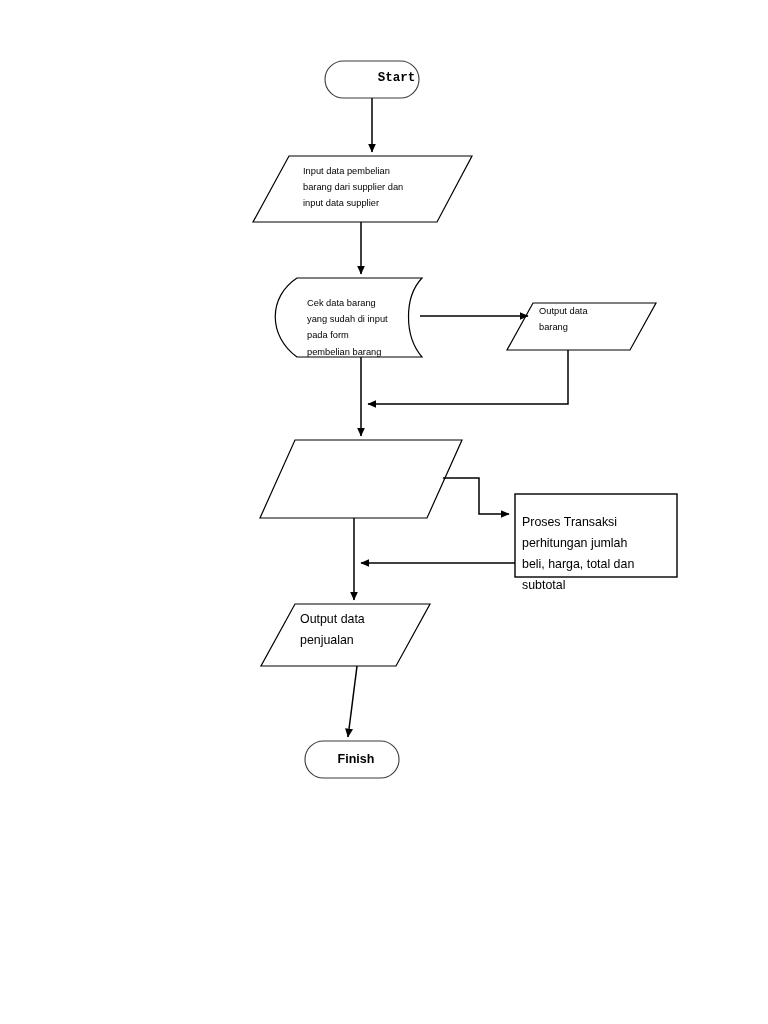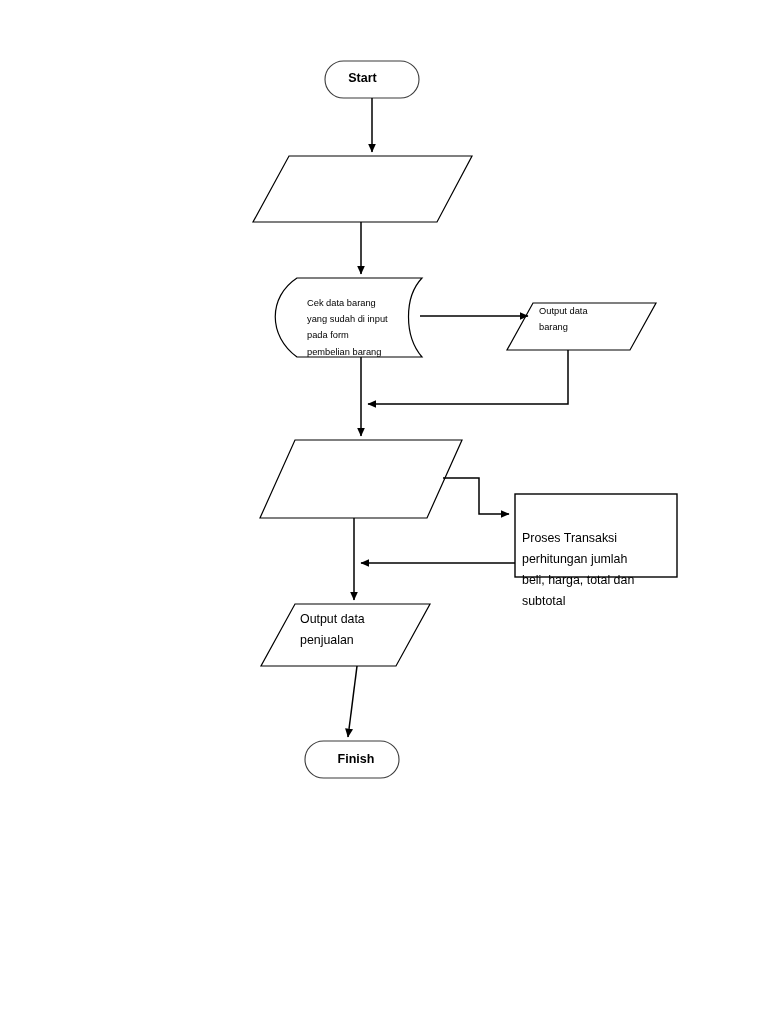--- a/index.html
+++ b/index.html
@@ -45,27 +45,27 @@
     font-weight: normal;
     text-align: left;
   }
   .lbl-big {
     font-size: 12.4px;
     line-height: 21px;
     font-weight: normal;
     text-align: left;
   }
   
-  #label-start      { left: 308px; top: 71px;  width: 109px; }
+  #label-start      { left: 342px; top: 71px;  width: 109px; font-family: Liberation Mono, monospace; }
   #label-finish     { left: 305px; top: 752px; width: 102px; }
   #label-input-pembelian { left: 303px; top: 163px; width: 160px; }
   #label-cek-data   { left: 307px; top: 287px; width: 120px; margin-top: 8px; }
   #label-output-barang { left: 539px; top: 303px; width: 110px; }
   #label-input-penjualan { left: 305px; top: 444px; width: 160px; }
-  #label-proses     { left: 522px; top: 528px; width: 150px; }
+  #label-proses     { left: 522px; top: 512px; width: 150px; }
   #label-output-penjualan { left: 300px; top: 609px; width: 140px; }
 </style>
 </head>
 <body>
 
 <div id="flowchart-root">
 
   <svg id="flow-svg" viewBox="0 0 768 1024">
     <defs>
       <marker id="arrowhead" markerWidth="9" markerHeight="8" refX="8.4" refY="4" orient="auto" markerUnits="userSpaceOnUse">
@@ -103,20 +103,23 @@
 
     <line x1="354" y1="518" x2="354" y2="600" stroke="#000000" stroke-width="1.5" marker-end="url(#arrowhead)"></line>
 
     <path d="M 515,563 L 361,563" fill="none" stroke="#000000" stroke-width="1.5" marker-end="url(#arrowhead)"></path>
 
     <line x1="357" y1="666" x2="348" y2="737" stroke="#000000" stroke-width="1.5" marker-end="url(#arrowhead)"></line>
   </svg>
 
   <div class="node-label lbl-terminator" id="label-start">Start</div>
 
+  <div class="node-label lbl-small" id="label-input-pembelian">Input data pembelian
+barang dari supplier dan
+input data supplier</div>
 
   <div class="node-label lbl-small" id="label-cek-data">Cek data barang
 yang sudah di input
 pada form
 pembelian barang</div>
 
   <div class="node-label lbl-small" id="label-output-barang">Output data
 barang</div>
 
 

